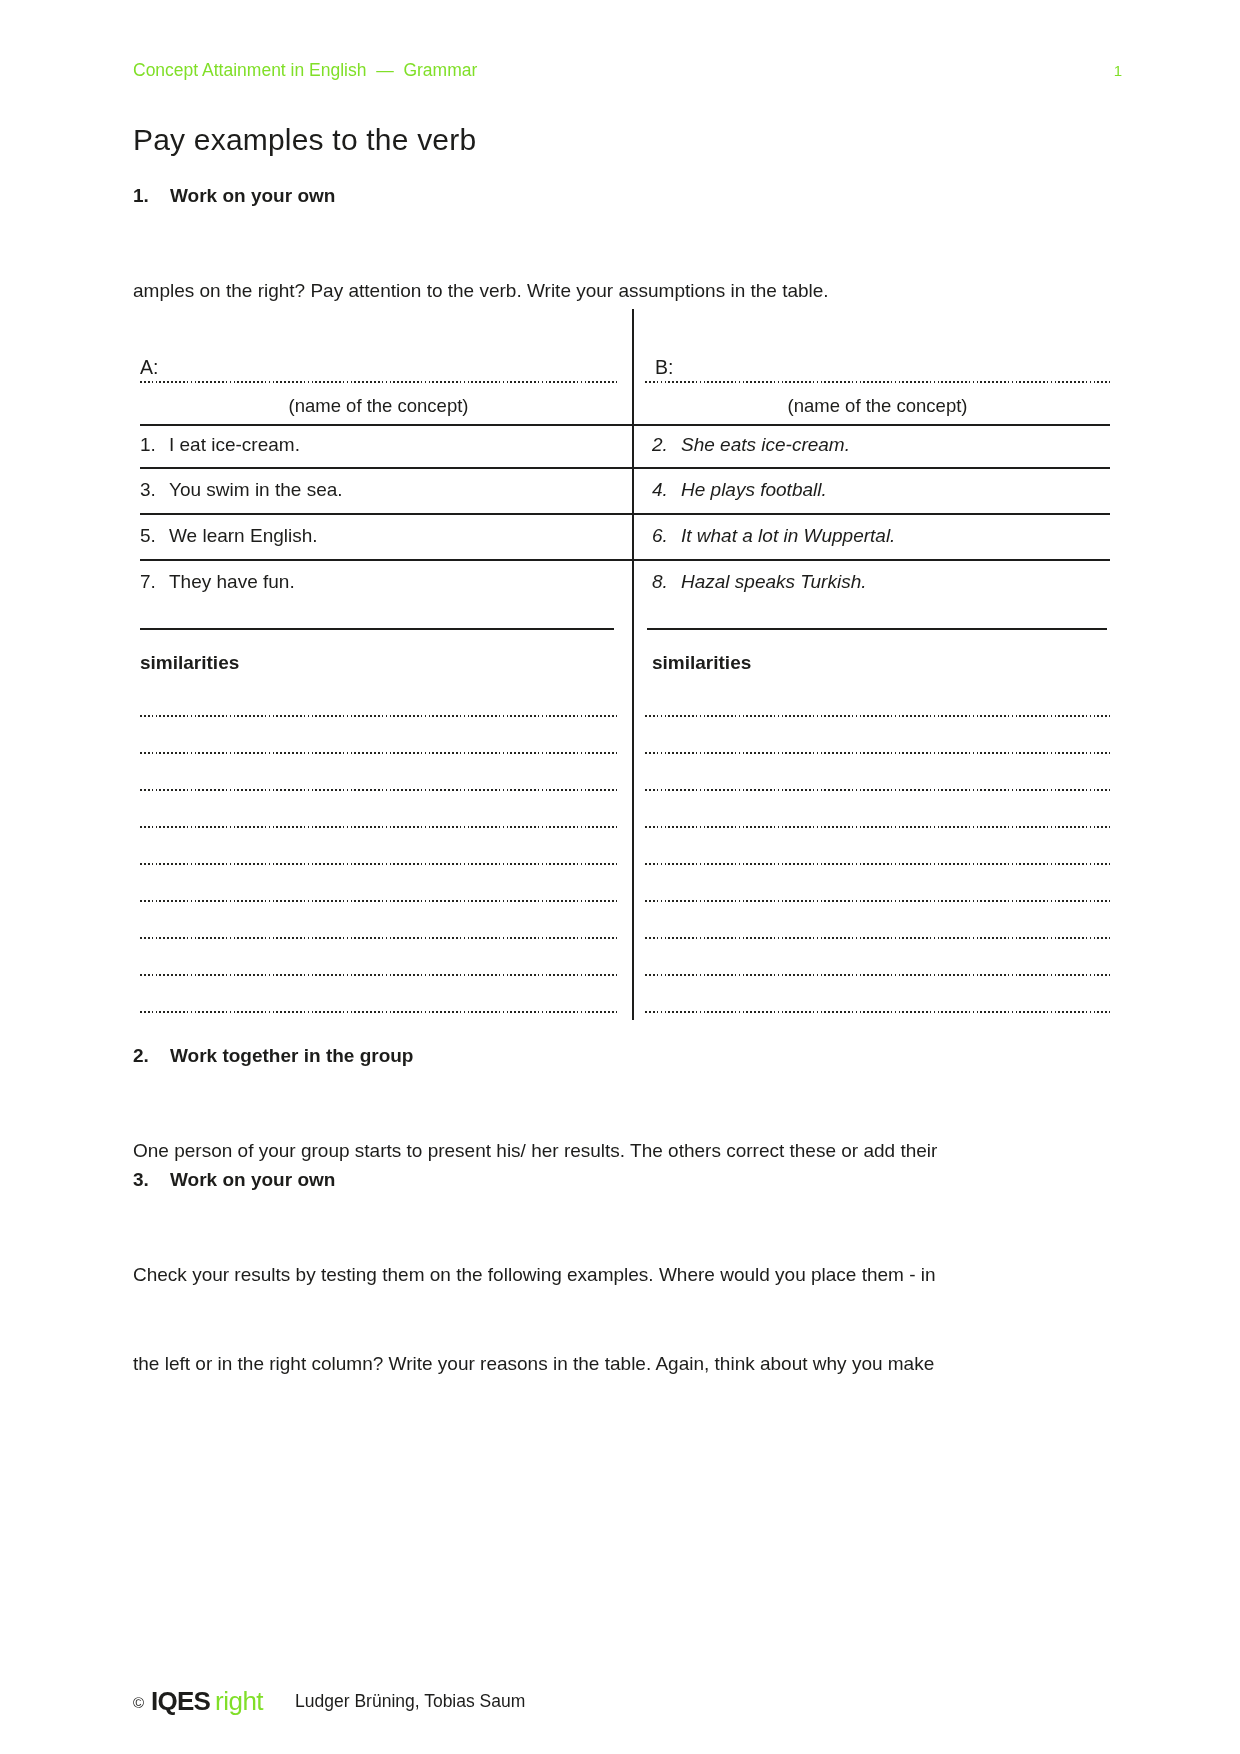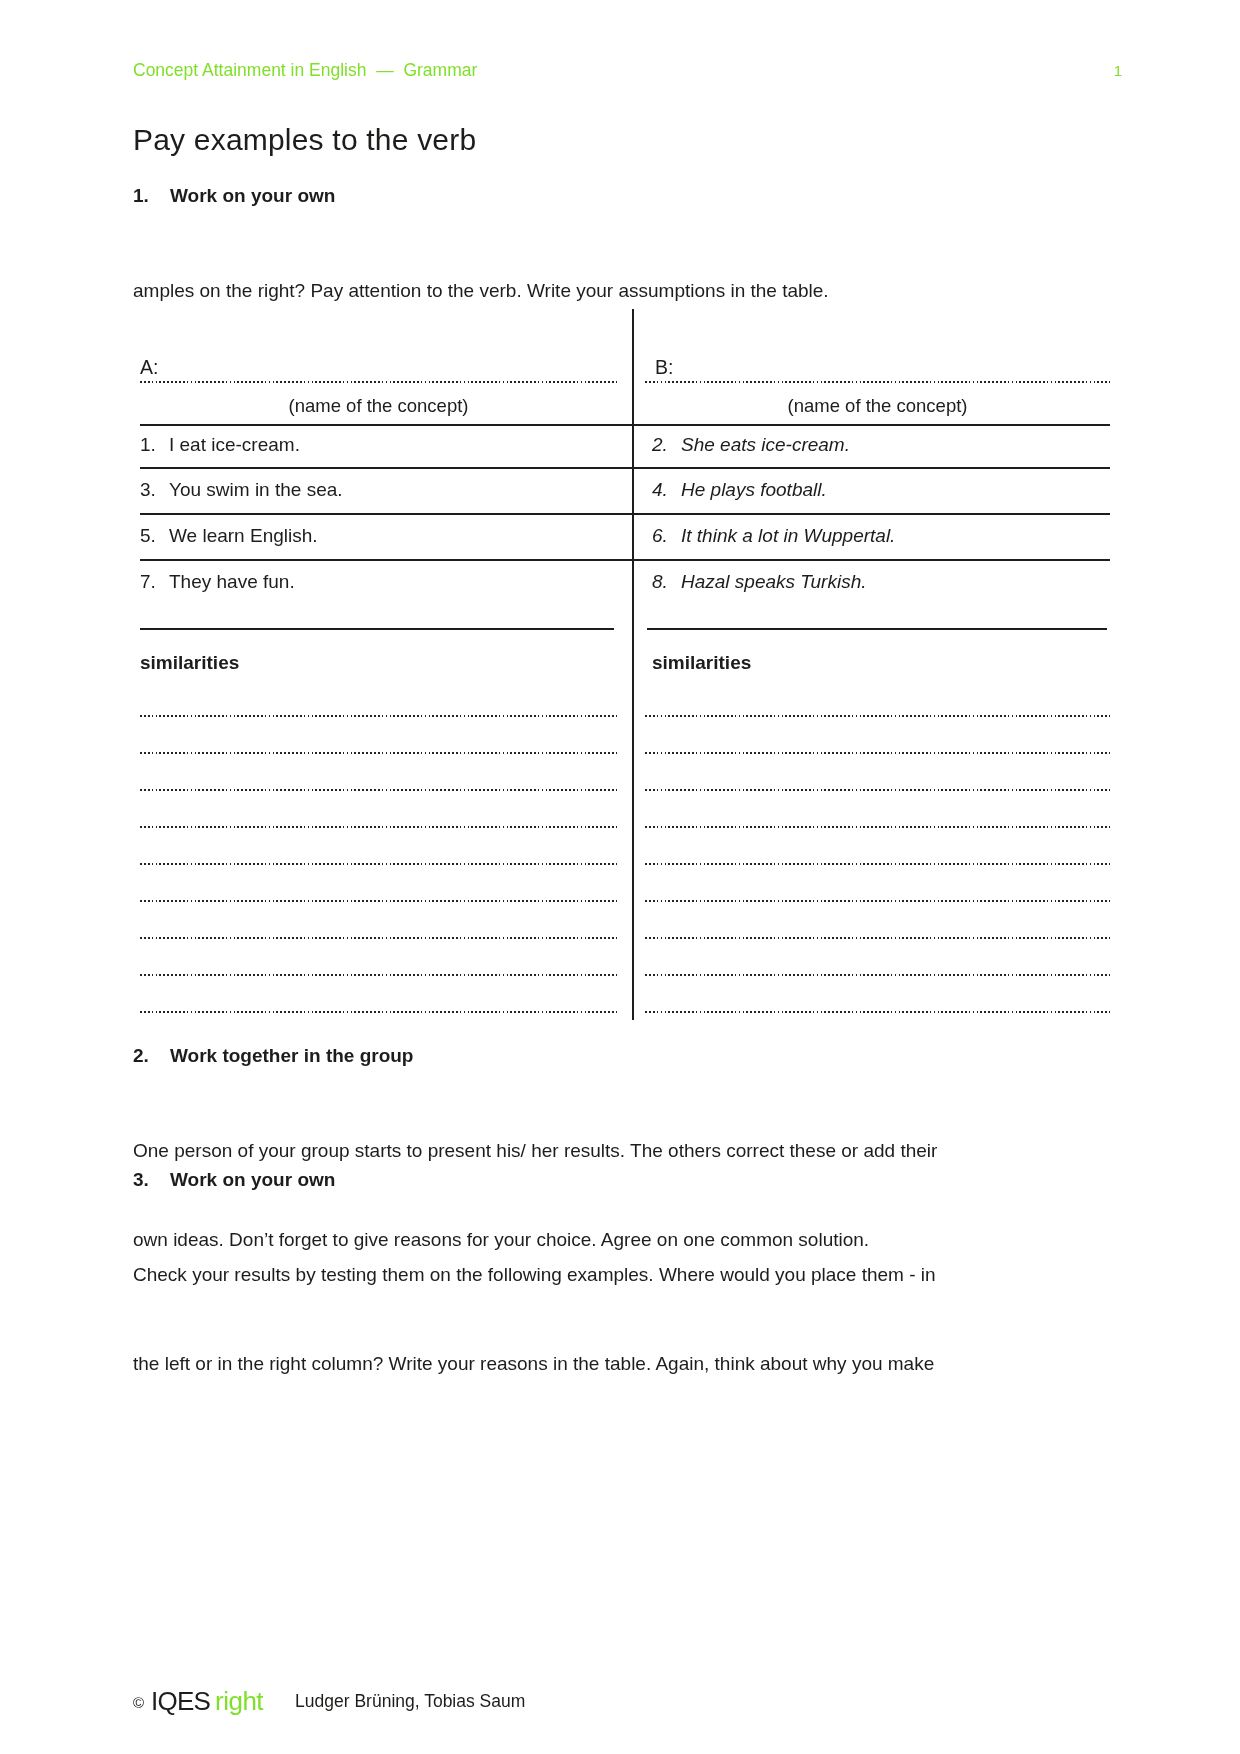--- a/index.html
+++ b/index.html
@@ -75,21 +75,21 @@
   #sim-b { left:652px; top:652px; }
 
   .sim-lines { position:absolute; }
   #sim-lines-left  { left:140px; top:715px; width:477px; height:310px; }
   #sim-lines-right { left:645px; top:715px; width:465px; height:310px; }
   .sim-lines .dotline { left:0; right:0; }
 
   
   .footer { position:absolute; left:133px; top:1686px; display:flex; align-items:center; }
   .copy { font-size:15px; margin-right:7px; position:relative; top:1px; }
-  .brand-black { font-size:26px; font-weight:400; letter-spacing:-0.8px; }
+  .brand-black { font-size:26px; font-weight:700; letter-spacing:-0.8px; }
   .brand-green { font-size:26px; color:#80df28; margin-left:5px; letter-spacing:-0.5px; }
   .authors { font-size:17.5px; margin-left:32px; }
 </style>
 </head>
 <body>
 
 <div class="page">
 
   <div class="app-header">
     <span class="header-title">Concept Attainment in English  —  Grammar</span>
@@ -144,21 +144,21 @@
   <div class="cell italic" style="left:652px; top:434px;">
     <span class="num">2.</span>
     <span>She eats ice-cream.</span>
   </div>
   <div class="cell italic" style="left:652px; top:479px;">
     <span class="num">4.</span>
     <span>He plays football.</span>
   </div>
   <div class="cell italic" style="left:652px; top:525px;">
     <span class="num">6.</span>
-    <span>It think a lot in Wuppertal.</span>
+    <span>It what a lot in Wuppertal.</span>
   </div>
   <div class="cell italic" style="left:652px; top:571px;">
     <span class="num">8.</span>
     <span>Hazal speaks Turkish.</span>
   </div>
 
   <div class="sim-label" id="sim-a">similarities</div>
   <div class="sim-label" id="sim-b">similarities</div>
 
   <div class="sim-lines" id="sim-lines-left">
@@ -183,21 +183,20 @@
       <div class="dotline" style="top: 259px;"></div>
       <div class="dotline" style="top: 296px;"></div>
     </div>
 
   <div class="sec-heading" id="sec2">
     <span class="num">2.</span>
     <span>Work together in the group</span>
   </div>
   <div class="para" id="para2">
     <div>One person of your group starts to present his/ her results. The others correct these or add their</div>
-    <div>own ideas. Don’t forget to give reasons for your choice. Agree on one common solution.</div>
   </div>
 
   <div class="sec-heading" id="sec3">
     <span class="num">3.</span>
     <span>Work on your own</span>
   </div>
   <div class="para" id="para3">
     <div>Check your results by testing them on the following examples. Where would you place them - in</div>
     <div>the left or in the right column? Write your reasons in the table. Again, think about why you make</div>
   </div>

